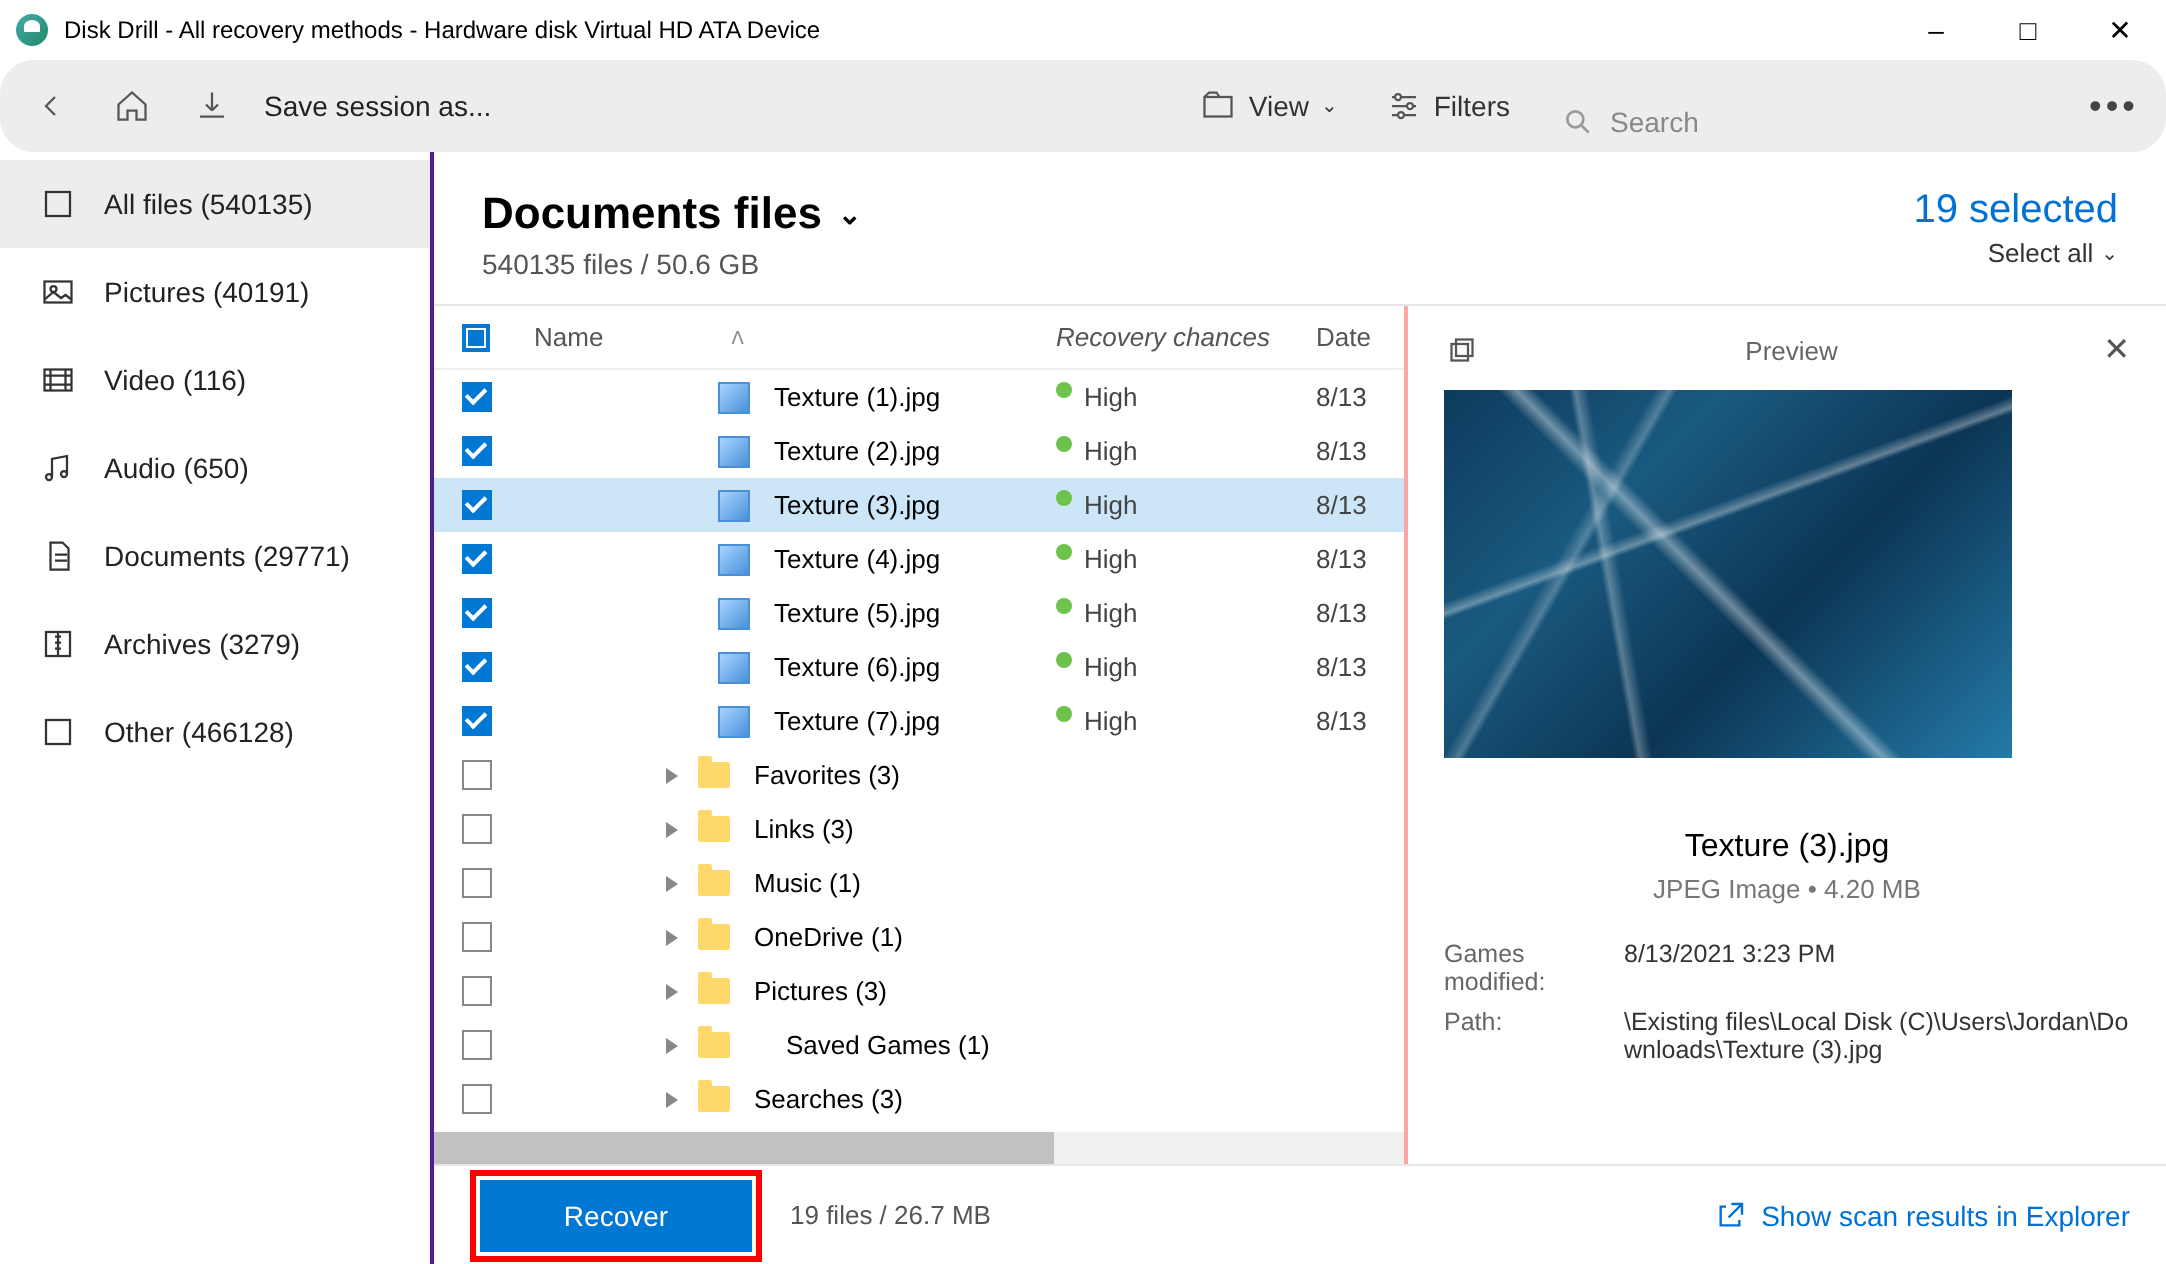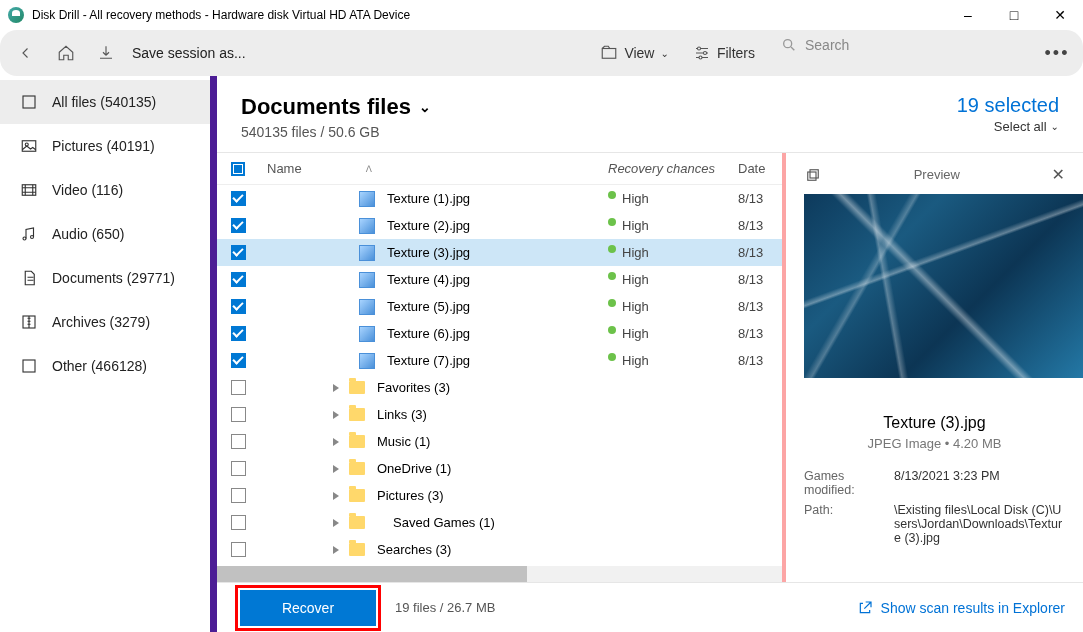--- a/index.html
+++ b/index.html
@@ -13,28 +13,28 @@
 .win-controls { display: flex; }
 .win-btn { width: 46px; height: 30px; display: flex; align-items: center; justify-content: center; font-size: 14px; font-family: 'Segoe MDL2 Assets','Segoe UI Symbol',sans-serif; }
 
 
 .toolbar { height: 46px; background: #ededed; display: flex; align-items: center; padding: 0 8px; gap: 4px; border-radius: 17px; }
 .tbtn { width: 36px; height: 36px; display: flex; align-items: center; justify-content: center; color: #444; }
 .tbtn svg { width: 18px; height: 18px; stroke: #555; fill: none; stroke-width: 1.5; }
 .save-session { font-size: 14px; color: #222; margin-left: 4px; flex:1; }
 .toolbar-right { display: flex; align-items: center; gap: 8px; }
 .view-btn, .filters-btn { display: flex; align-items: center; gap: 6px; padding: 0 8px; height:36px; color:#333; font-size:14px;}
-.search-box { width: 260px; height: 32px; background: #ededed; border:none; display: flex; align-items: flex-start; padding: 0 10px; color:#888; font-size:14px; }
+.search-box { width: 260px; height: 32px; background: #ededed; border:none; display: flex; align-items: flex-end; padding: 0 10px; color:#888; font-size:14px; }
 .more-btn { width: 36px; height: 36px; display: flex; align-items:center; justify-content:center; font-size:18px; letter-spacing:2px; color:#444;}
 
 
 .body { display: flex; height: 556px; }
 
 
-.sidebar { width: 217px; background: #fff; border-right: 7px solid #4c1d95; padding-top:4px;}
+.sidebar { width: 217px; background: #fff; border-right: 2px solid #4c1d95; padding-top:4px;}
 .side-item { height: 44px; display: flex; align-items: center; padding-left: 20px; gap: 14px; font-size: 14px; color:#222; cursor:default;}
 .side-item.selected { background: #ededed; }
 .side-icon { width: 18px; height: 18px; display:flex; align-items:center; justify-content:center; stroke:#333; fill:none; stroke-width:1.5;}
 
 
 .main { flex: 1; display:flex; flex-direction:column; position:relative; }
 .main-header { padding: 18px 24px 12px 24px; display:flex; justify-content:space-between; align-items:flex-start;}
 .main-title { font-size: 22px; font-weight: 600; display:flex; align-items:center; gap:8px;}
 .main-sub { font-size: 14px; color:#555; margin-top:4px;}
 .selected-count { font-size: 20px; color:#0072d6; text-align:right; }
@@ -72,21 +72,21 @@
 
 
 .rows::-webkit-scrollbar{width:16px;}
 .rows::-webkit-scrollbar-thumb{background:#c1c1c1;}
 .rows::-webkit-scrollbar-track{background:#f1f1f1;}
 
 .hscroll{height:16px;background:#f1f1f1;display:flex;align-items:center;}
 .hscroll-thumb{height:16px;background:#c1c1c1;width:310px;}
 
 
-.preview { width:301px; border-left:4px solid #fca5a5; padding:12px 18px; position:relative; font-size:13px;}
+.preview { width:381px; border-left:2px solid #fca5a5; padding:12px 18px; position:relative; font-size:13px;}
 .preview-top{display:flex;align-items:center;margin-bottom:10px;}
 .pop-icon{width:18px;height:18px;stroke:#555;fill:none;stroke-width:1.5;}
 .preview-title{flex:1;text-align:center;color:#666;}
 .close-x{font-size:16px;color:#555;}
 .preview-img{width:284px;height:184px;background:linear-gradient(135deg,#0d3a5c,#1a5a80 30%,#0c3554 60%,#247aa8);position:relative;overflow:hidden;}
 .preview-img::before{content:'';position:absolute;inset:0;background:
   linear-gradient(45deg,transparent 45%,rgba(255,255,255,.4) 47%,transparent 49%),
   linear-gradient(-20deg,transparent 60%,rgba(255,255,255,.35) 61%,transparent 63%),
   linear-gradient(80deg,transparent 30%,rgba(255,255,255,.3) 31%,transparent 33%),
   linear-gradient(-60deg,transparent 70%,rgba(255,255,255,.25) 71%,transparent 73%);}

